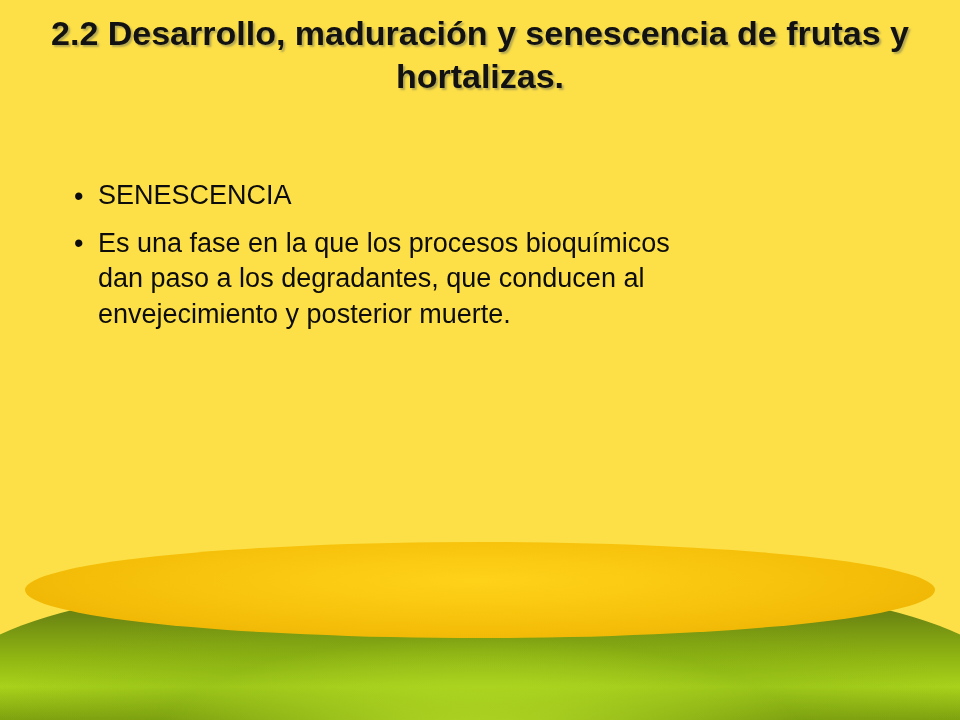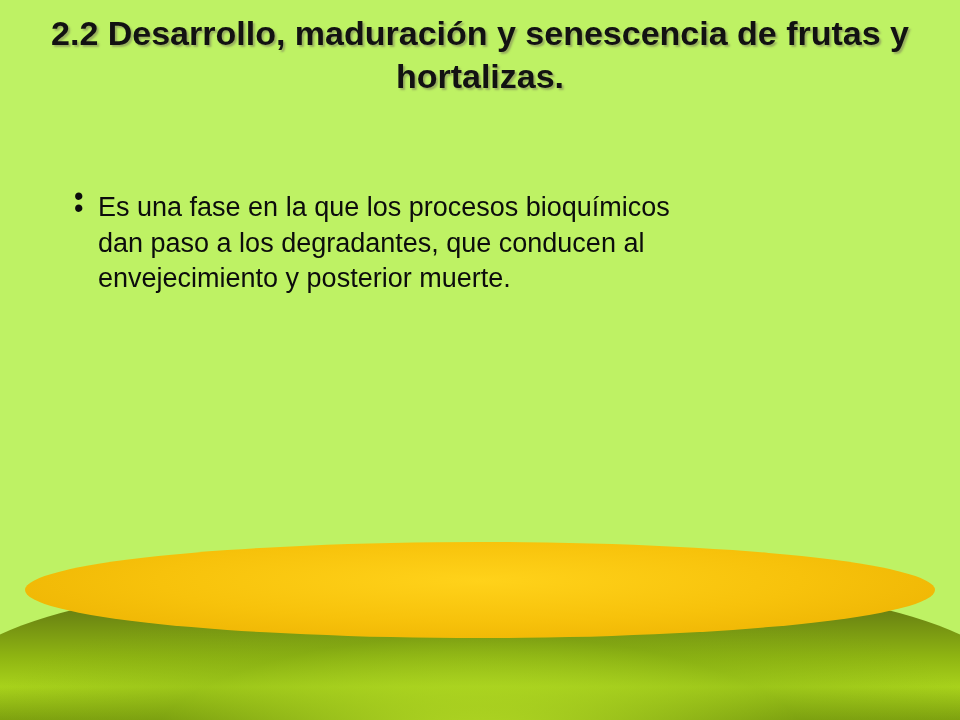--- a/index.html
+++ b/index.html
@@ -11,21 +11,21 @@
     height: 720px;
     overflow: hidden;
     font-family: "Liberation Sans", sans-serif;
     background: #ffffa8;
   }
 
   .slide {
     position: relative;
     width: 960px;
     height: 720px;
-    background: #bef264;
+    background: #fde047;
     overflow: hidden;
   }
 
   
   .stage-green {
     position: absolute;
     left: -40px;
     bottom: 0;
     width: 1040px;
     height: 150px;
@@ -93,20 +93,21 @@
 <body>
 
 <div class="slide">
 
   <div class="title">2.2 Desarrollo, maduración y senescencia de frutas y hortalizas.</div>
 
   <div class="body">
 
     <div class="bullet">
       <span class="dot">•</span>
+      <span>SENESCENCIA</span>
     </div>
 
     <div class="bullet">
       <span class="dot">•</span>
       <span>Es una fase en la que los procesos bioquímicos dan paso a los degradantes, que conducen al envejecimiento y posterior muerte.</span>
     </div>
 
   </div>
 
   <div class="stage-green"></div>

